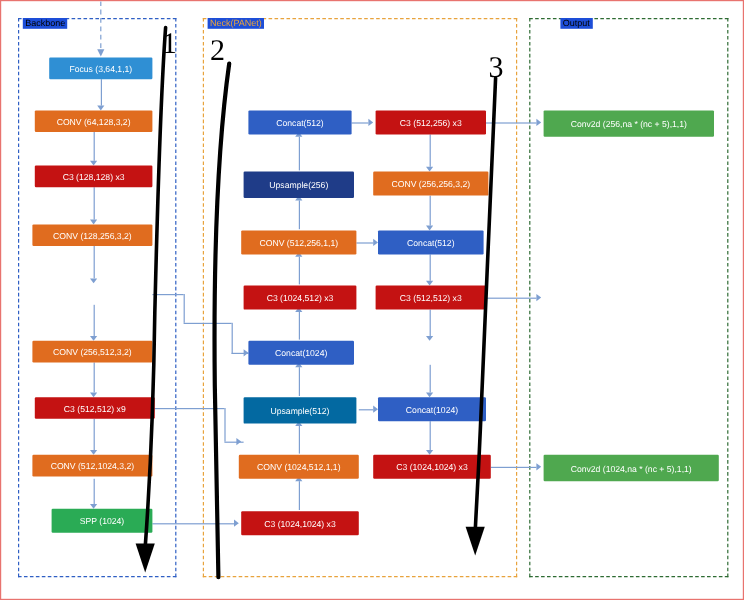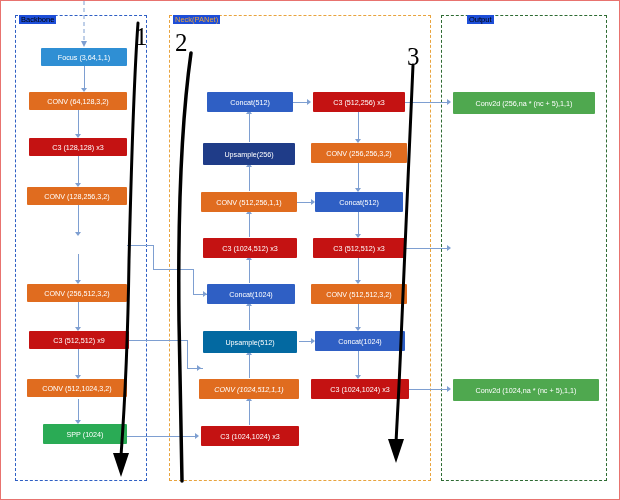--- a/index.html
+++ b/index.html
@@ -190,28 +190,27 @@
   <div class="node" style="left:28px;top:330px;width:100px;height:18px;background:#c41212;">C3 (512,512) x9</div>
   <div class="node" style="left:26px;top:378px;width:100px;height:18px;background:#e06c1f;">CONV (512,1024,3,2)</div>
   <div class="node" style="left:42px;top:423px;width:84px;height:20px;background:#2aab55;">SPP (1024)</div>
 
   <div class="node" style="left:206px;top:91px;width:86px;height:20px;background:#2f5fc4;">Concat(512)</div>
   <div class="node" style="left:202px;top:142px;width:92px;height:22px;background:#1f3c88;">Upsample(256)</div>
   <div class="node" style="left:200px;top:191px;width:96px;height:20px;background:#e06c1f;">CONV (512,256,1,1)</div>
   <div class="node" style="left:202px;top:237px;width:94px;height:20px;background:#c41212;">C3 (1024,512) x3</div>
   <div class="node" style="left:206px;top:283px;width:88px;height:20px;background:#2f5fc4;">Concat(1024)</div>
   <div class="node" style="left:202px;top:330px;width:94px;height:22px;background:#0369a1;">Upsample(512)</div>
-  <div class="node" style="left:198px;top:378px;width:100px;height:20px;background:#e06c1f;font-style:italic;">CONV (1024,512,1,1)</div>
+  <div class="node" style="left:198px;top:378px;width:100px;height:20px;background:#e06c1f;">CONV (1024,512,1,1)</div>
   <div class="node" style="left:200px;top:425px;width:98px;height:20px;background:#c41212;">C3 (1024,1024) x3</div>
 
   <div class="node" style="left:312px;top:91px;width:92px;height:20px;background:#c41212;">C3 (512,256) x3</div>
   <div class="node" style="left:310px;top:142px;width:96px;height:20px;background:#e06c1f;">CONV (256,256,3,2)</div>
   <div class="node" style="left:314px;top:191px;width:88px;height:20px;background:#2f5fc4;">Concat(512)</div>
   <div class="node" style="left:312px;top:237px;width:92px;height:20px;background:#c41212;">C3 (512,512) x3</div>
-  <div class="node" style="left:310px;top:283px;width:96px;height:20px;background:#e06c1f;">CONV (512,512,3,2)</div>
   <div class="node" style="left:314px;top:330px;width:90px;height:20px;background:#2f5fc4;">Concat(1024)</div>
   <div class="node" style="left:310px;top:378px;width:98px;height:20px;background:#c41212;">C3 (1024,1024) x3</div>
 
   <div class="node" style="left:452px;top:91px;width:142px;height:22px;background:#4fa84f;">Conv2d (256,na * (nc + 5),1,1)</div>
   <div class="node" style="left:452px;top:378px;width:146px;height:22px;background:#4fa84f;">Conv2d (1024,na * (nc + 5),1,1)</div>
 
   <svg class="overlay">
     <path d="M 137 22 C 132 90, 130 180, 128 260 C 127 330, 124 400, 120 455" stroke="#000000" stroke-width="3" fill="none" stroke-linecap="round"></path>
     <polygon points="112,452 128,452 120,476" fill="#000000"></polygon>
 

